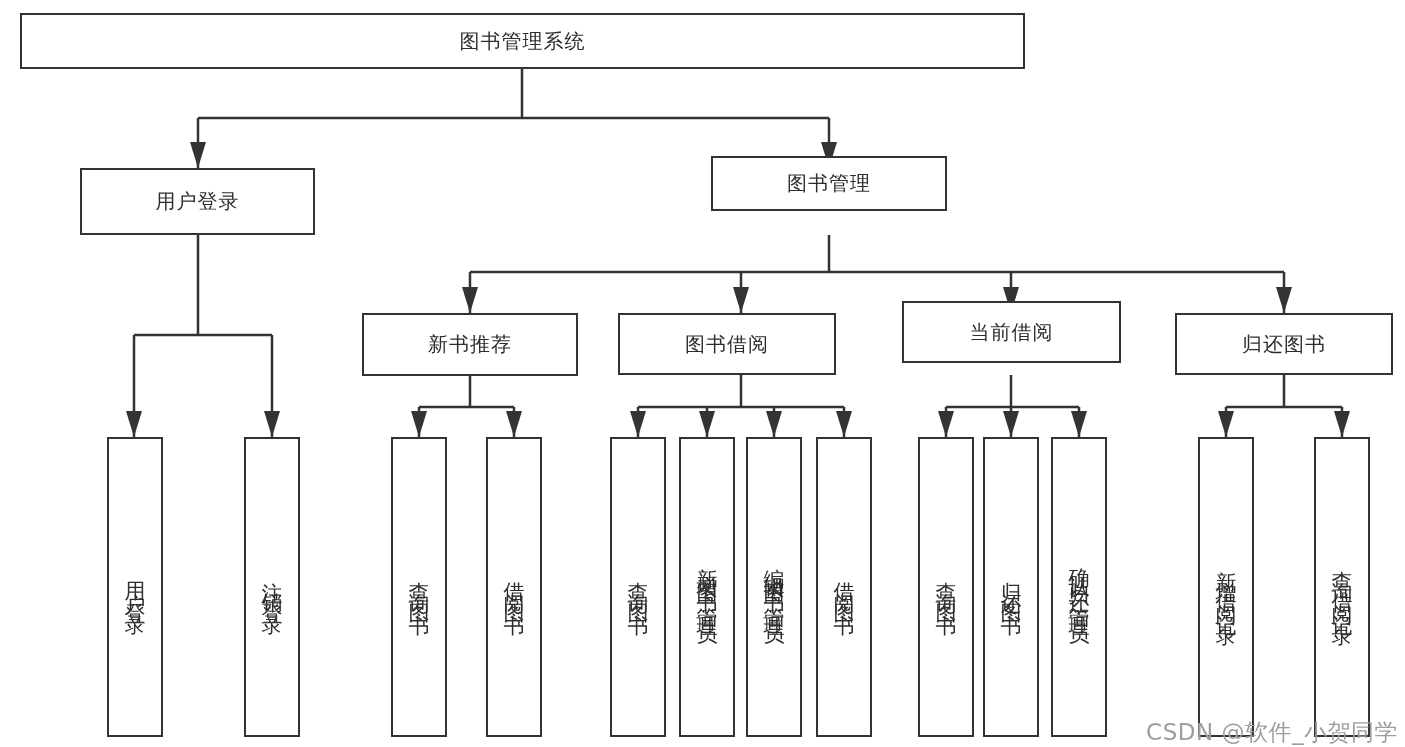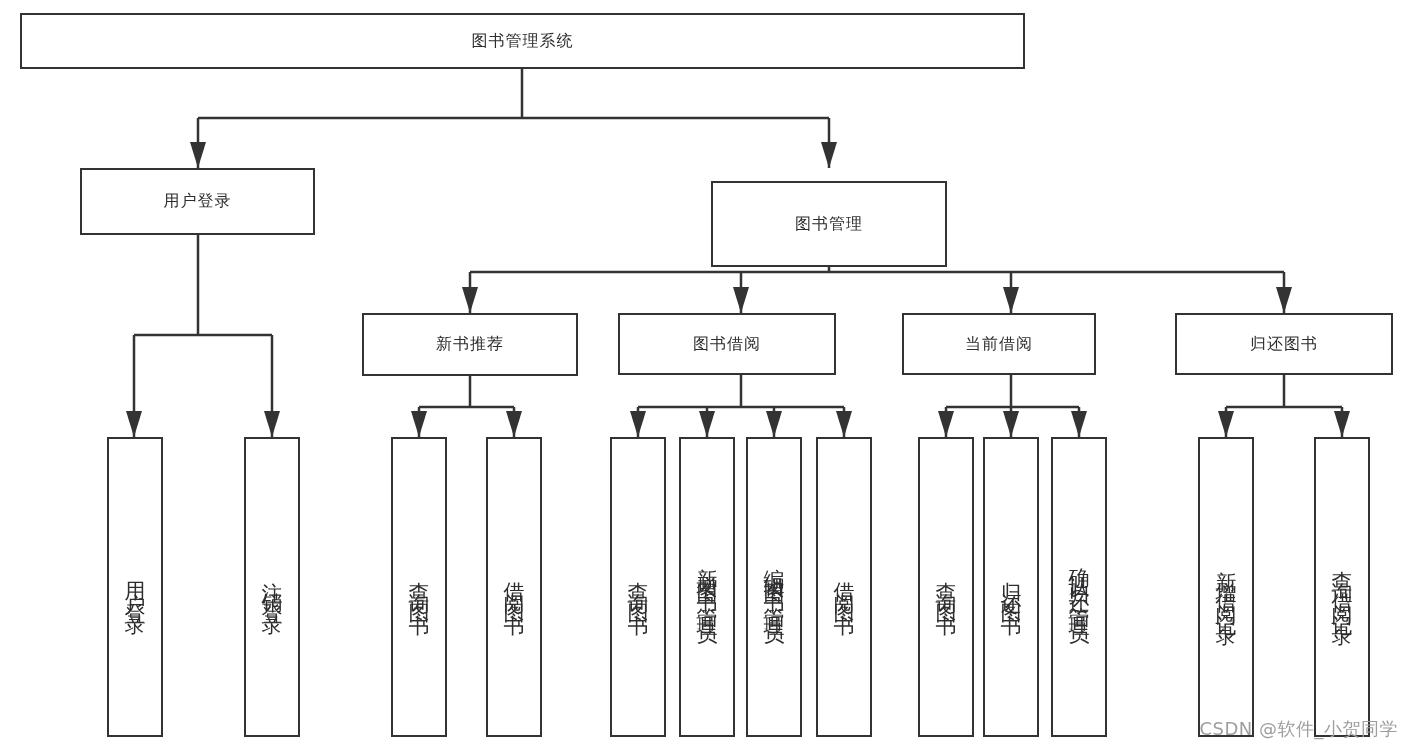--- a/index.html
+++ b/index.html
@@ -14,26 +14,26 @@
   .canvas{position:relative;width:1405px;height:747px;overflow:hidden;background:var(--background);}
   .wires{position:absolute;left:0;top:0;z-index:1;}
   .wires path,.wires line{stroke:var(--line);stroke-width:2.5;fill:none;}
   .wires polygon{fill:var(--line);}
   .box{
     position:absolute;box-sizing:border-box;z-index:2;
     background:var(--box-fill);border:2.5px solid var(--box-border);
     display:flex;align-items:center;justify-content:center;
     color:var(--text);
   }
-  .h{font-size:16px;letter-spacing:1px;white-space:nowrap;font-family:Liberation Serif, serif;}
+  .h{font-size:20px;letter-spacing:1px;white-space:nowrap;font-family:Liberation Serif, serif;}
   .v{writing-mode:vertical-rl;font-size:21px;letter-spacing:11px;}
   .v.long{letter-spacing:8px;}
   .watermark{
     position:absolute;z-index:5;right:7px;top:717px;
-    font-size:18px;color:var(--watermark);white-space:nowrap;letter-spacing:0.5px;margin-left:32px;
+    font-size:23px;color:var(--watermark);white-space:nowrap;letter-spacing:0.5px;margin-left:32px;
   }
 </style>
 </head>
 <body>
 
 <div class="canvas">
 
   <svg class="wires" width="1405" height="747" viewBox="0 0 1405 747" aria-hidden="true">
     <defs>
       <marker id="arw" markerUnits="userSpaceOnUse" markerWidth="27" markerHeight="16" refX="26" refY="8" orient="auto">
@@ -66,25 +66,25 @@
     <line x1="946" y1="407" x2="946" y2="437" marker-end="url(#arw)"></line>
     <line x1="1011" y1="407" x2="1011" y2="437" marker-end="url(#arw)"></line>
     <line x1="1079" y1="407" x2="1079" y2="437" marker-end="url(#arw)"></line>
     <line x1="1226" y1="407" x2="1226" y2="437" marker-end="url(#arw)"></line>
     <line x1="1342" y1="407" x2="1342" y2="437" marker-end="url(#arw)"></line>
   </svg>
 
   <div class="box h" style="left:20px;top:13px;width:1005px;height:56px">图书管理系统</div>
 
   <div class="box h" style="left:80px;top:168px;width:235px;height:67px">用户登录</div>
-  <div class="box h" style="left:711px;top:181px;width:236px;height:86px">图书管理</div>
+  <div class="box h" style="left:711px;top:156px;width:236px;height:55px">图书管理</div>
 
   <div class="box h" style="left:362px;top:313px;width:216px;height:63px">新书推荐</div>
   <div class="box h" style="left:618px;top:313px;width:218px;height:62px">图书借阅</div>
-  <div class="box h" style="left:902px;top:313px;width:194px;height:62px">当前借阅</div>
+  <div class="box h" style="left:902px;top:301px;width:219px;height:62px">当前借阅</div>
   <div class="box h" style="left:1175px;top:313px;width:218px;height:62px">归还图书</div>
 
   <div class="box v" style="left:107px;top:437px;width:56px;height:300px">用户登录</div>
   <div class="box v" style="left:244px;top:437px;width:56px;height:300px">注销登录</div>
 
   <div class="box v" style="left:391px;top:437px;width:56px;height:300px">查询图书</div>
   <div class="box v" style="left:486px;top:437px;width:56px;height:300px">借阅图书</div>
 
   <div class="box v" style="left:610px;top:437px;width:56px;height:300px">查询图书</div>
   <div class="box v long" style="left:679px;top:437px;width:56px;height:300px">新增图书（管理员）</div>

